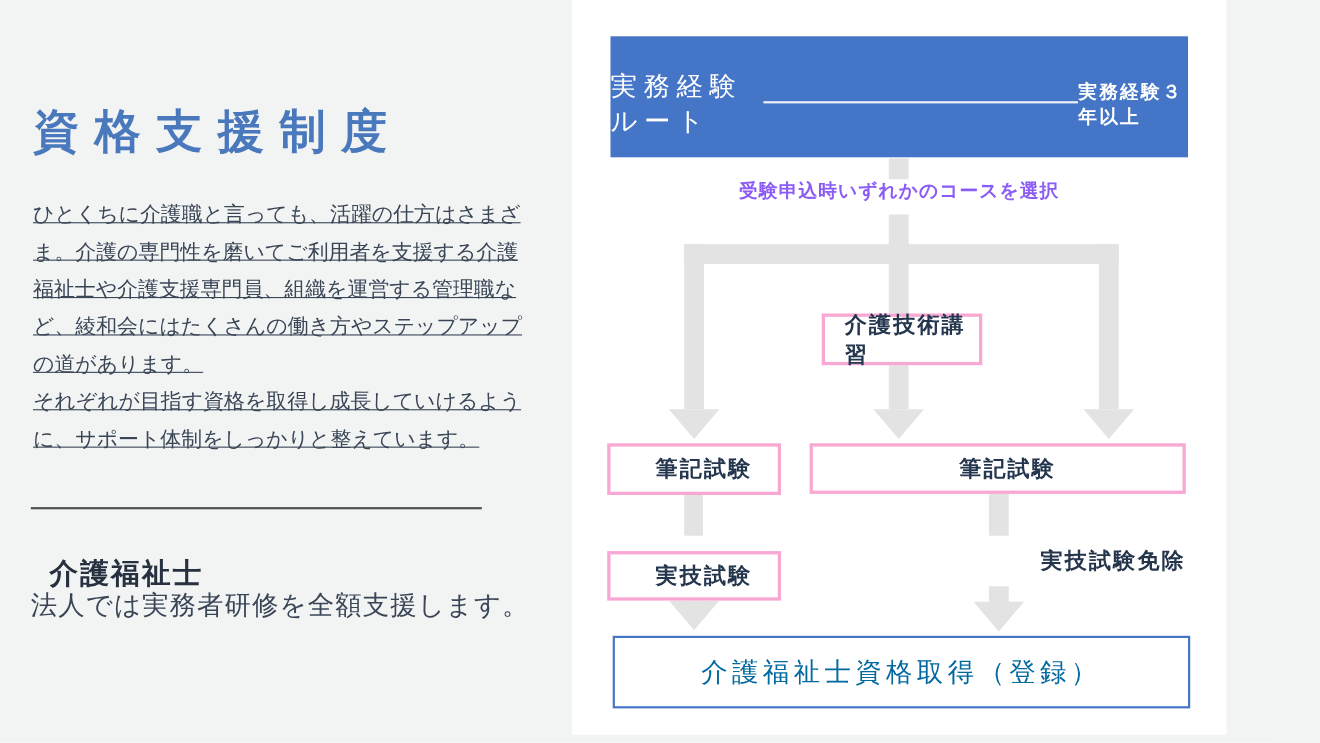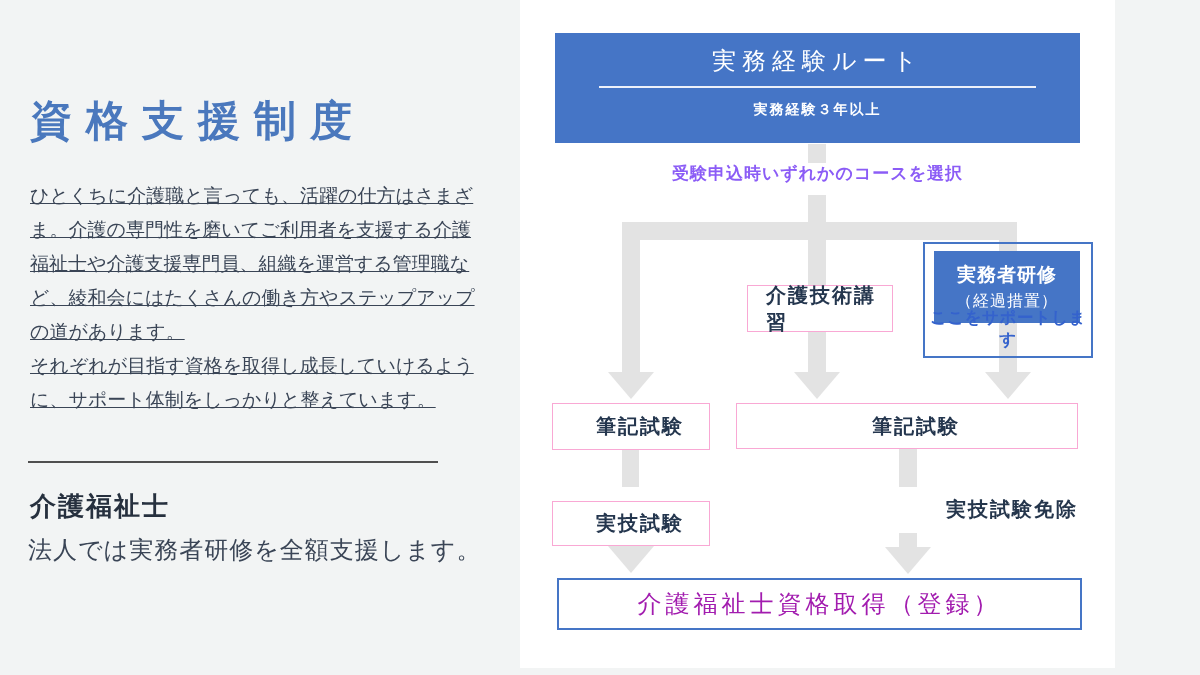--- a/index.html
+++ b/index.html
@@ -21,70 +21,70 @@
   .intro{
     position:absolute;left:30px;top:179px;width:452px;
     font-size:19px;line-height:34px;color:#3a4556;text-decoration:underline;
   }
   .intro p{margin:0;}
   .divider{
     position:absolute;left:28px;top:461px;width:410px;height:2px;
     background:#4f4f4f;
   }
   .section-heading{
-    position:absolute;left:28px;top:487px;margin:2px;
+    position:absolute;left:28px;top:487px;margin:17px;
     font-size:26px;font-weight:700;color:#26303e;letter-spacing:2px;
   }
   .section-text{
     position:absolute;left:28px;top:534px;margin:0;
     font-size:24px;color:#3a4556;letter-spacing:1px;
   }
 
   
   .panel{
     position:absolute;left:520px;top:0;width:595px;height:668px;
     background:#ffffff;
   }
   .abs{position:absolute;}
 
   
   .route-header{
     left:35px;top:33px;width:525px;height:110px;
     background:#4575c6;color:#ffffff;
-    display:flex;flex-direction:column;align-items:center;
+    display:flex;flex-direction:row;align-items:center;
     z-index:2;
   }
   .route-title{
     margin-top:12px;font-size:24px;letter-spacing:6px;font-weight:400;
   }
   .route-underline{
     width:437px;height:2px;background:rgba(255,255,255,.9);margin-top:9px;
   }
   .route-subtitle{
-    margin-top:13px;font-size:14px;font-weight:700;letter-spacing:2px;
+    margin-top:13px;font-size:17px;font-weight:700;letter-spacing:2px;
   }
 
   
   .bar{background:#e3e3e3;z-index:1;}
   .arrowhead{
     width:0;height:0;z-index:1;
     border-left:23px solid transparent;
     border-right:23px solid transparent;
     border-top:27px solid #e3e3e3;
   }
 
   .select-label{
     left:0;top:162px;width:595px;text-align:center;
     font-size:17px;font-weight:700;color:#8b5cf6;letter-spacing:1px;
     z-index:2;
   }
 
   
   .flow-box{
-    background:#ffffff;border:1px solid #f9a8d4;
+    background:#ffffff;border:3px solid #f9a8d4;
     display:flex;align-items:center;justify-content:center;
     font-size:20px;font-weight:700;color:#24364e;letter-spacing:2px;
     z-index:2;box-sizing:border-box;padding-left:18px;
   }
   .course-box{left:227px;top:285px;width:146px;height:47px;}
   .written-left{left:32px;top:403px;width:158px;height:47px;}
   .written-right{left:216px;top:403px;width:342px;height:46px;}
   .practical-box{left:32px;top:501px;width:158px;height:45px;}
 
   .support-outer{
@@ -104,24 +104,24 @@
     font-size:16.5px;font-weight:700;color:#3462cd;letter-spacing:.5px;
   }
 
   .exempt-label{
     left:216px;top:496px;width:342px;text-align:right;
     font-size:20px;font-weight:700;color:#25364c;letter-spacing:2px;
     z-index:2;
   }
 
   .result-box{
-    left:37px;top:578px;width:525px;height:52px;
+    left:37px;top:578px;width:525px;height:66px;
     border:2px solid #4575c6;box-sizing:border-box;background:#ffffff;
     display:flex;align-items:center;justify-content:center;
-    font-size:24px;color:#a21caf;letter-spacing:4px;
+    font-size:24px;color:#0369a1;letter-spacing:4px;
     z-index:2;
   }
 </style>
 </head>
 <body>
 
 <div id="screen">
 
   <h1 class="page-title serif">資格支援制度</h1>
 
@@ -151,27 +151,20 @@
     <div class="abs bar" style="left:102px;top:222px;width:395px;height:18px;"></div>
     <div class="abs bar" style="left:102px;top:222px;width:18px;height:150px;"></div>
     <div class="abs bar" style="left:479px;top:222px;width:18px;height:150px;"></div>
 
     <div class="abs arrowhead" style="left:88px;top:372px;"></div>
     <div class="abs arrowhead" style="left:274px;top:372px;"></div>
     <div class="abs arrowhead" style="left:465px;top:372px;"></div>
 
     <div class="abs flow-box course-box">介護技術講習</div>
 
-    <div class="abs support-outer">
-      <div class="support-inner">
-        <div class="support-line1">実務者研修</div>
-        <div class="support-line2">（経過措置）</div>
-      </div>
-      <div class="support-caption">ここをサポートします</div>
-    </div>
 
     <div class="abs flow-box written-left">筆記試験</div>
     <div class="abs flow-box written-right">筆記試験</div>
 
     <div class="abs bar" style="left:102px;top:450px;width:17px;height:37px;"></div>
     <div class="abs bar" style="left:379px;top:449px;width:18px;height:38px;"></div>
 
     <div class="abs flow-box practical-box">実技試験</div>
     <div class="abs exempt-label">実技試験免除</div>
 

